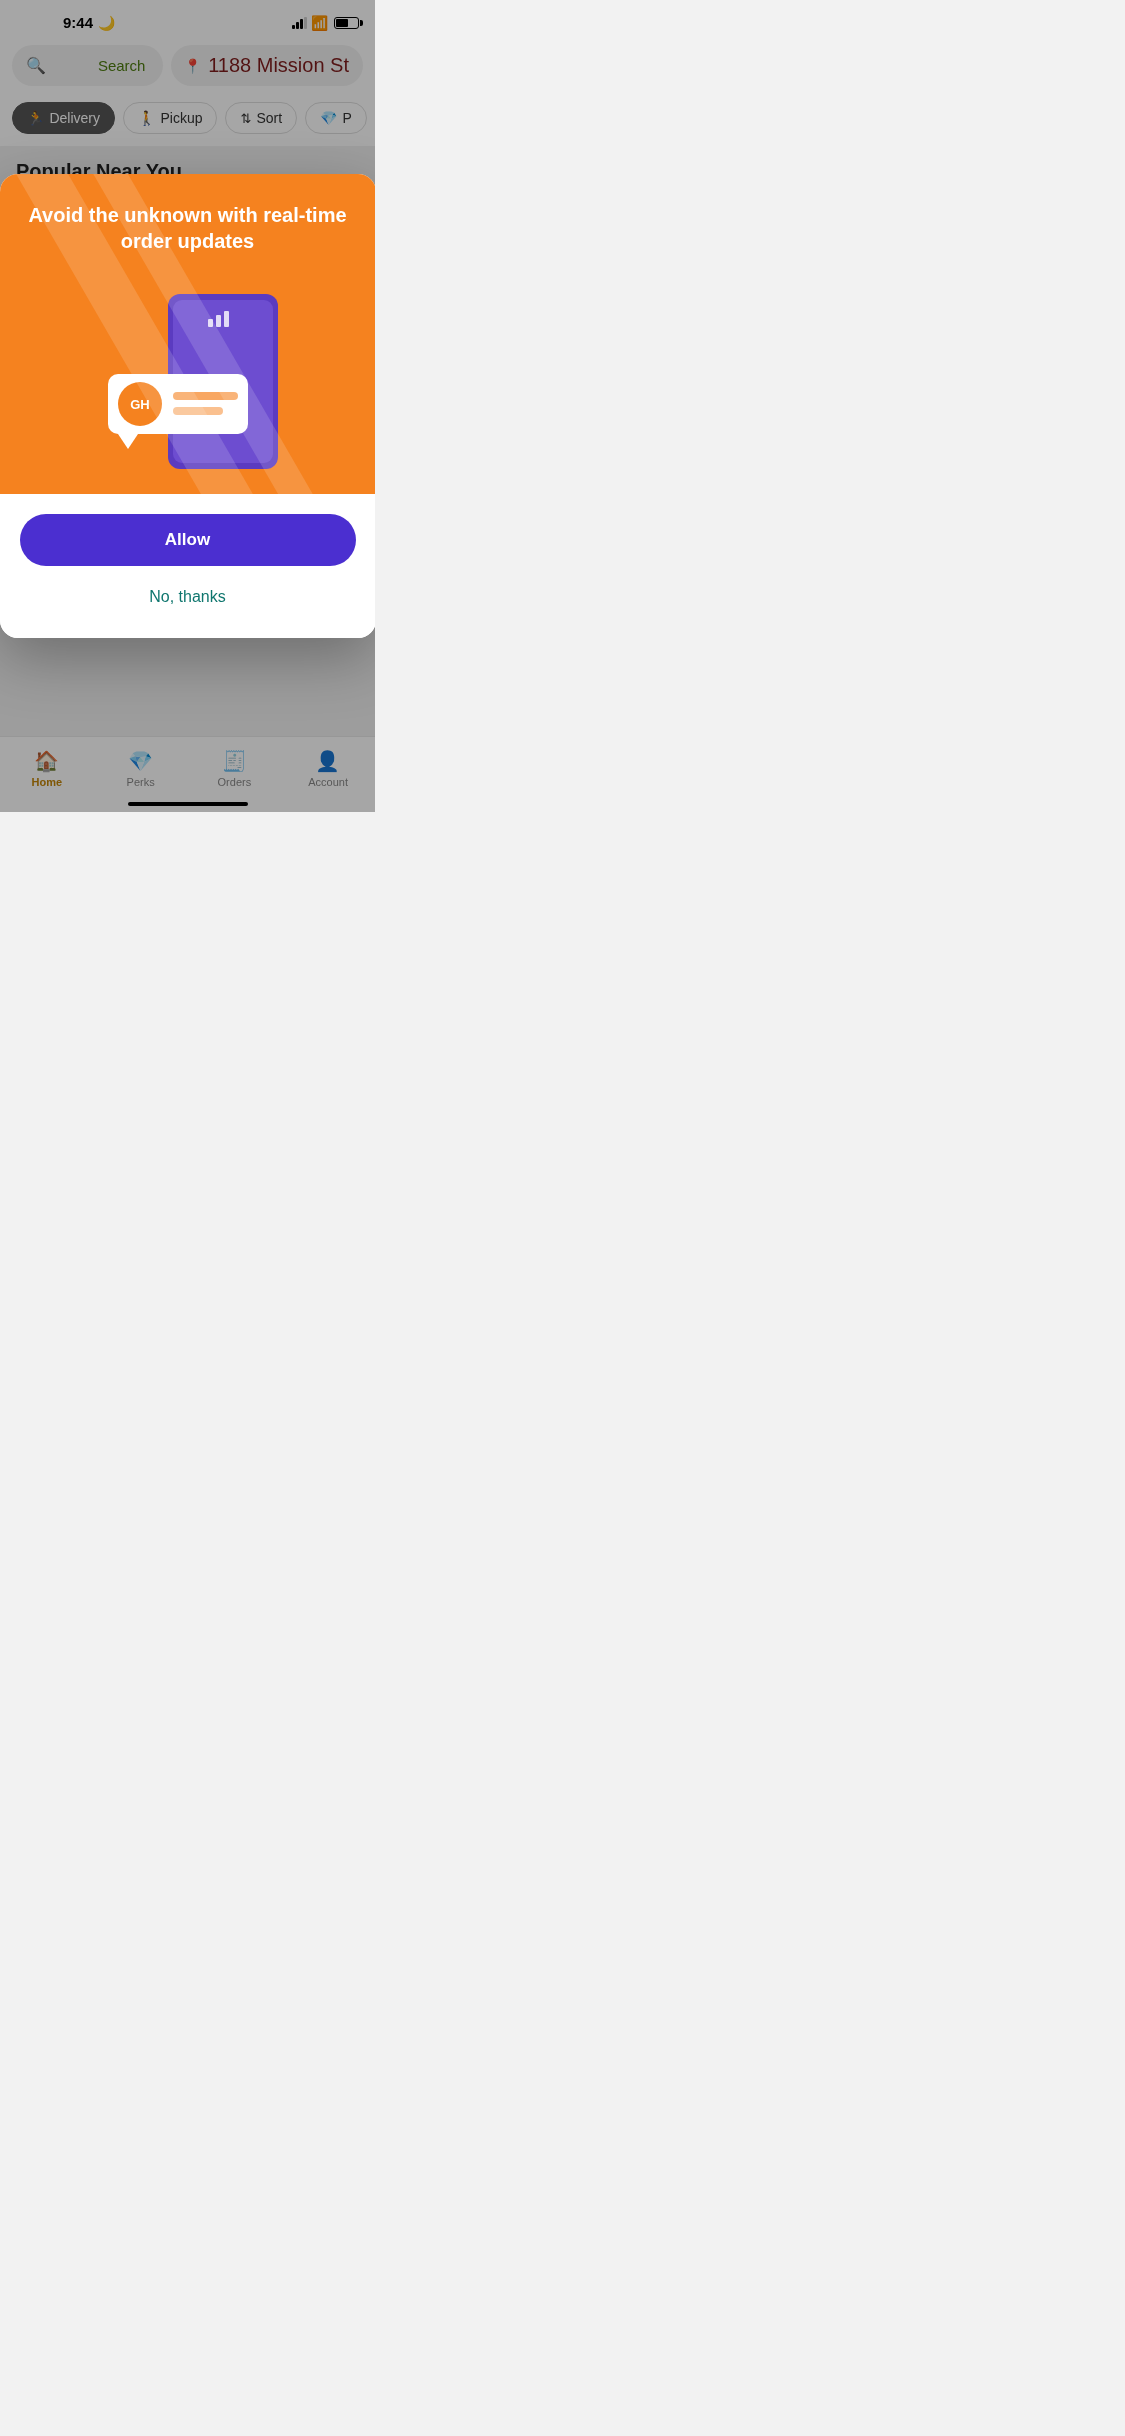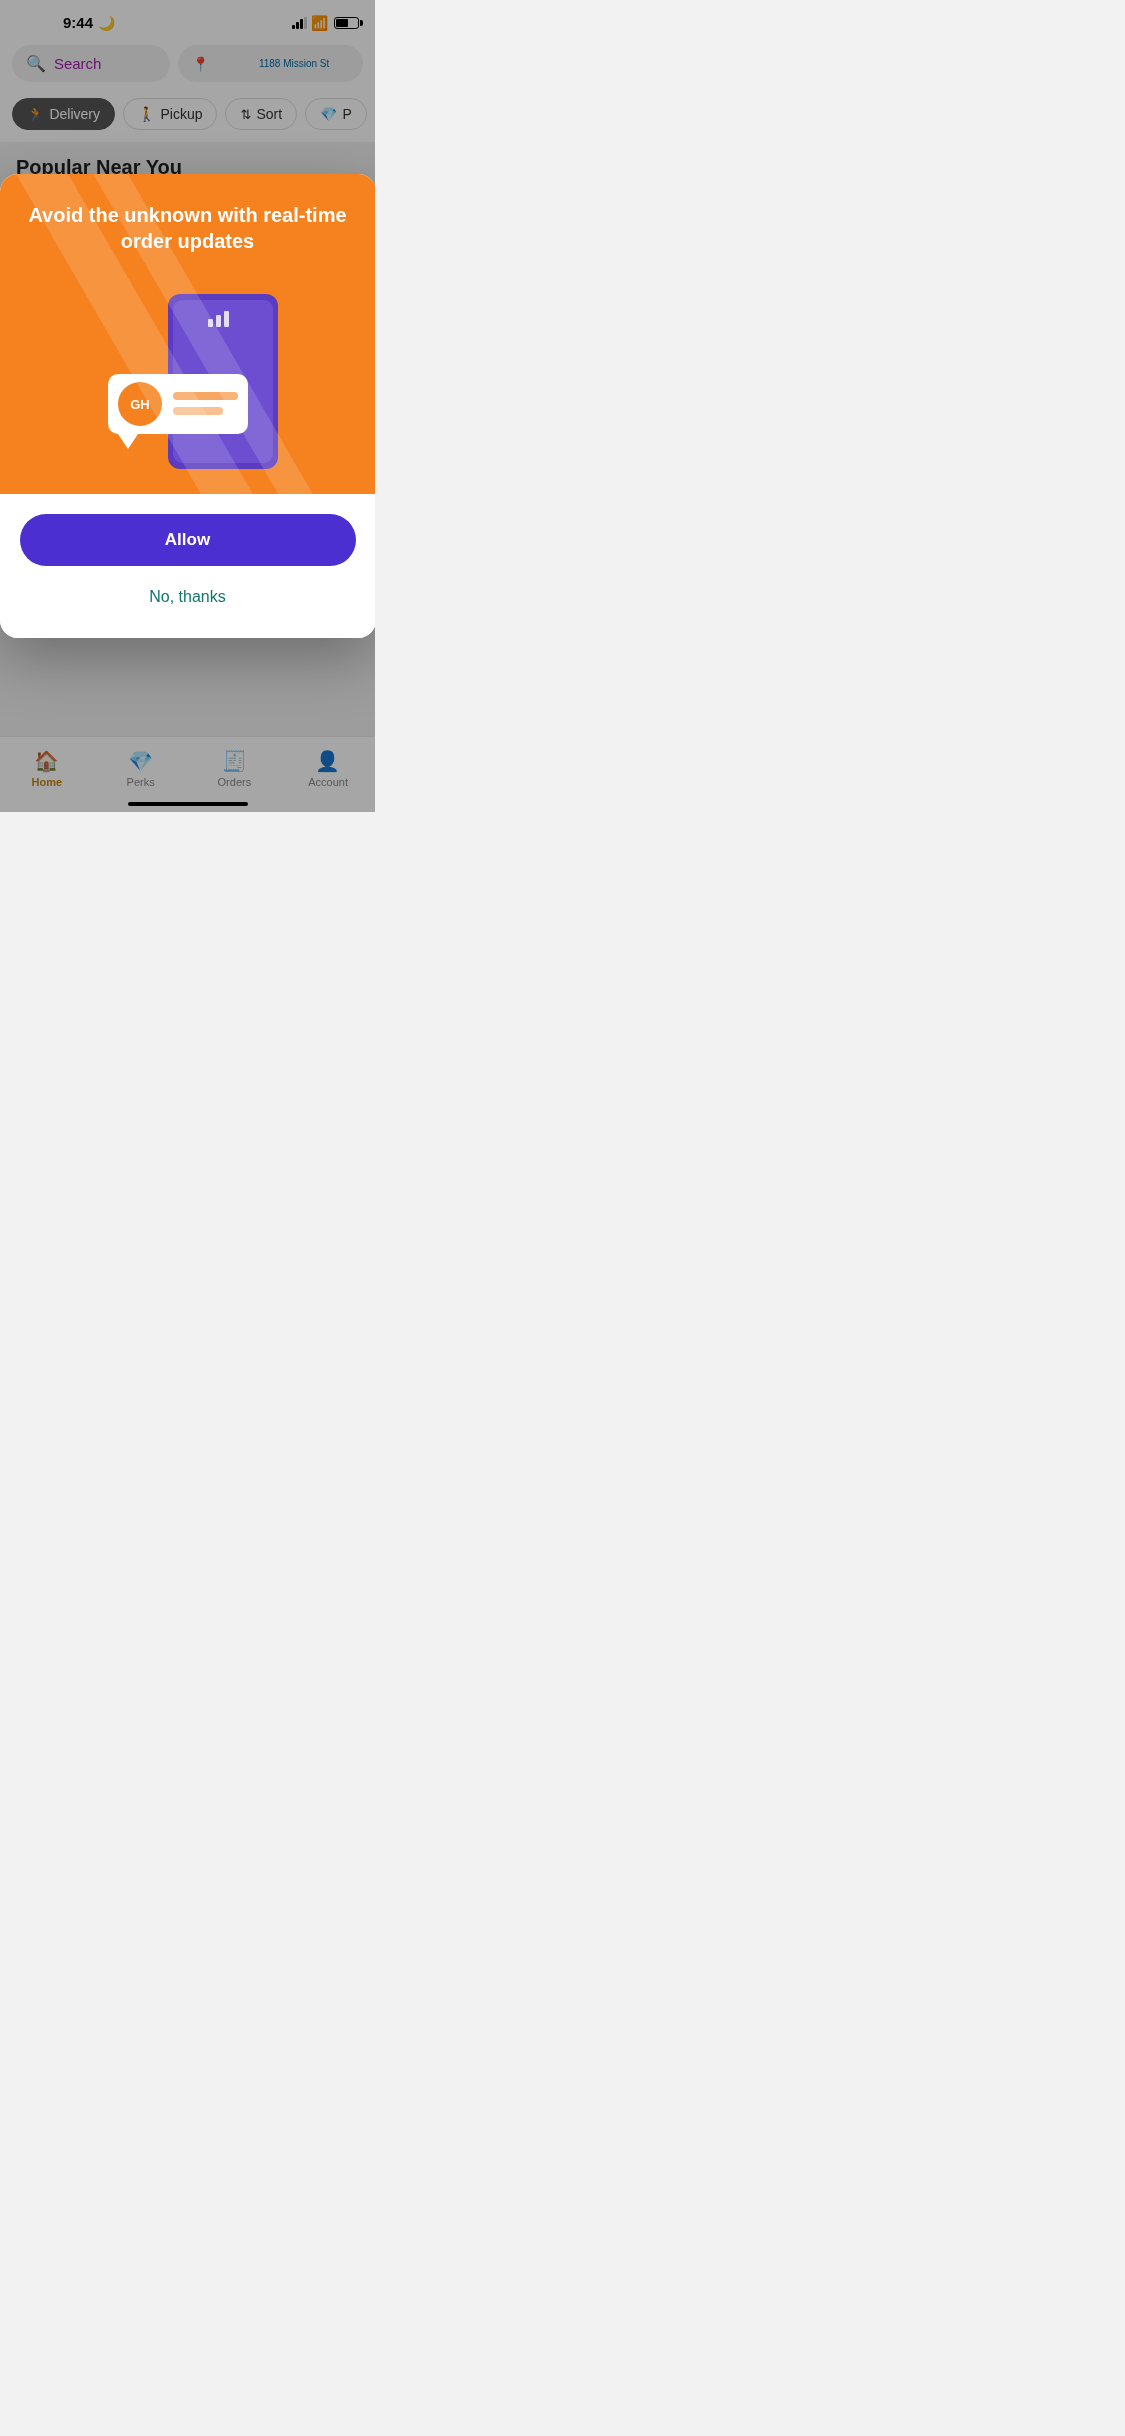--- a/index.html
+++ b/index.html
@@ -81,40 +81,40 @@
     .search-box {
       flex: 1;
       display: flex;
       align-items: center;
       gap: 8px;
       background: #f2f2f2;
       border-radius: 24px;
       padding: 9px 14px;
     }
     .search-box-text {
-      color: #a21caf;
+      color: #4d7c0f;
       font-size: 15px;
+      margin-left: 44px;
     }
     .location-box {
       flex: 1.2;
       display: flex;
       align-items: center;
       gap: 6px;
       background: #f2f2f2;
       border-radius: 24px;
       padding: 9px 14px;
     }
     .location-text {
-      color: #0369a1;
-      font-size: 10px;
+      color: #7f1d1d;
+      font-size: 20px;
       font-weight: 500;
       white-space: nowrap;
       overflow: hidden;
       text-overflow: ellipsis;
-      margin-left: 43px;
     }
 
     
     .filter-tabs {
       background: #fff;
       padding: 8px 12px 12px;
       display: flex;
       gap: 8px;
     }
     .filter-tab {

